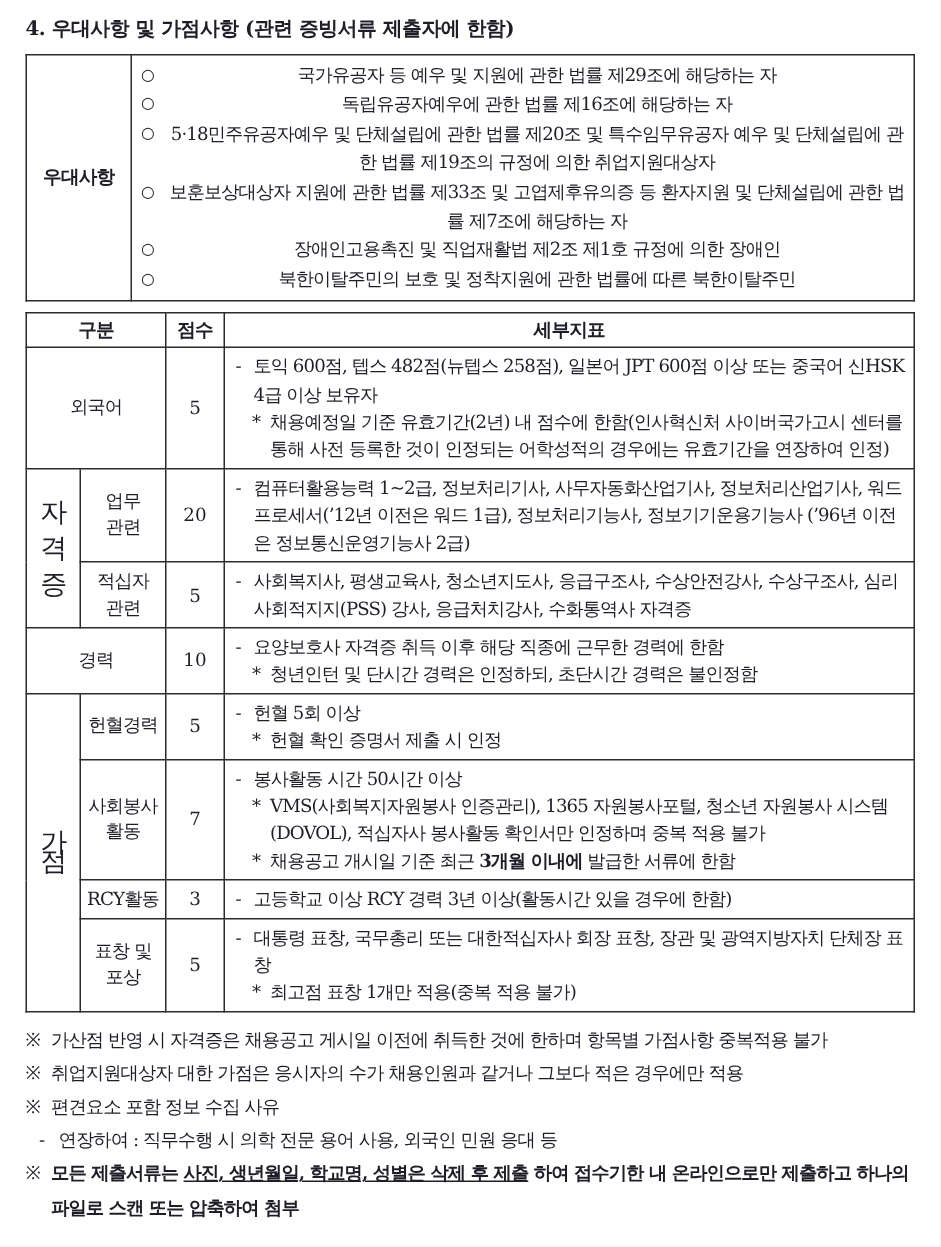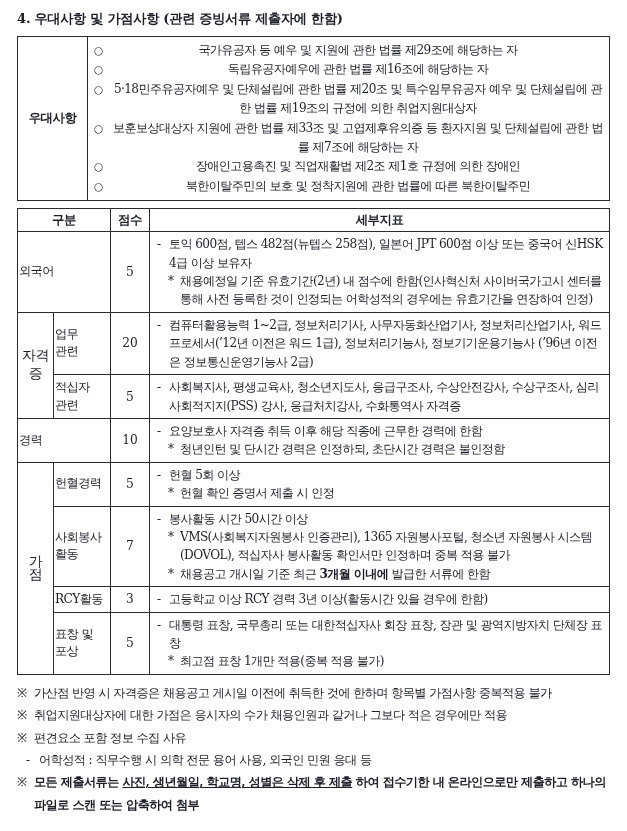--- a/index.html
+++ b/index.html
@@ -14,23 +14,23 @@
   td,th{border:1px solid #2b2b2b;vertical-align:middle;box-sizing:border-box;}
   .pref-table{margin-bottom:7px;}
   .pref-table .label-cell{
     width:70px;text-align:center;font-weight:bold;font-size:12.4px;letter-spacing:-0.5px;margin-top:30px;
   }
   .pref-table .content-cell{padding:4px 4px 4px 6px;}
   .bullet-line{display:flex;line-height:19.4px;font-size:12.1px;letter-spacing:-0.6px;}
   .bullet-line .mk{width:17px;flex:none;font-size:10.5px;}
   .bullet-line .tx{flex:1;text-align:center;}
   .score-table th{font-weight:bold;font-size:12.4px;letter-spacing:-0.5px;height:23px;padding:1px;}
-  .score-table .group-cell{text-align:center;font-size:14px;letter-spacing:-0.6px;padding:1px;}
+  .score-table .group-cell{text-align:center;font-size:18px;letter-spacing:-0.6px;padding:1px;}
   .score-table .group-cell.vert .vwrap{width:1.05em;margin:0 auto;word-break:break-all;line-height:13px;text-align:center;}
-  .score-table .cat-cell{text-align:left;font-size:12.2px;letter-spacing:-0.6px;white-space:pre-line;line-height:17.5px;padding:1px;}
+  .score-table .cat-cell{text-align:center;font-size:12.2px;letter-spacing:-0.6px;white-space:pre-line;line-height:17.5px;padding:1px;}
   .score-table .score-cell{text-align:center;font-size:12.2px;padding:1px;}
   .score-table .detail-cell{padding:3px 3px 3px 7px;}
   .dline{display:flex;line-height:18.4px;font-size:12.1px;letter-spacing:-0.6px;}
   .dline .mk{width:12px;flex:none;}
   .dline.ind1{margin-left:11px;}
   .dline .tx{flex:1;}
   .notes{margin-top:7px;}
   .note-line{display:flex;line-height:22.4px;font-size:12.2px;letter-spacing:-0.6px;}
   .note-line .mk{width:17px;flex:none;}
   .note-line .tx{flex:1;}
@@ -216,29 +216,29 @@
       </tbody>
   </table>
 
   <div class="notes" id="notes">
       <div class="note-line">
         <span class="mk">※</span>
         <span class="tx"><span>가산점 반영 시 자격증은 채용공고 게시일 이전에 취득한 것에 한하며 항목별 가점사항 중복적용 불가</span></span>
       </div>
       <div class="note-line">
         <span class="mk">※</span>
-        <span class="tx"><span>취업지원대상자에 대한 가점은 응시자의 수가 채용인원과 같거나 그보다 적은 경우에만 적용</span></span>
+        <span class="tx"><span>취업지원대상자 대한 가점은 응시자의 수가 채용인원과 같거나 그보다 적은 경우에만 적용</span></span>
       </div>
       <div class="note-line">
         <span class="mk">※</span>
         <span class="tx"><span>편견요소 포함 정보 수집 사유</span></span>
       </div>
       <div class="note-line ind1">
         <span class="mk">-</span>
-        <span class="tx"><span>어학성적 : 직무수행 시 의학 전문 용어 사용, 외국인 민원 응대 등</span></span>
+        <span class="tx"><span>연장하여 : 직무수행 시 의학 전문 용어 사용, 외국인 민원 응대 등</span></span>
       </div>
       <div class="note-line">
         <span class="mk">※</span>
         <span class="tx"><span class="seg-b">모든 제출서류는 </span><span class="seg-b seg-u">사진, 생년월일, 학교명, 성별은 삭제 후 제출</span><span class="seg-b"> 하여 접수기한 내 온라인으로만 제출하고 하나의 파일로 스캔 또는 압축하여 첨부</span></span>
       </div>
     </div>
 
 </div>
 
 </body></html>

